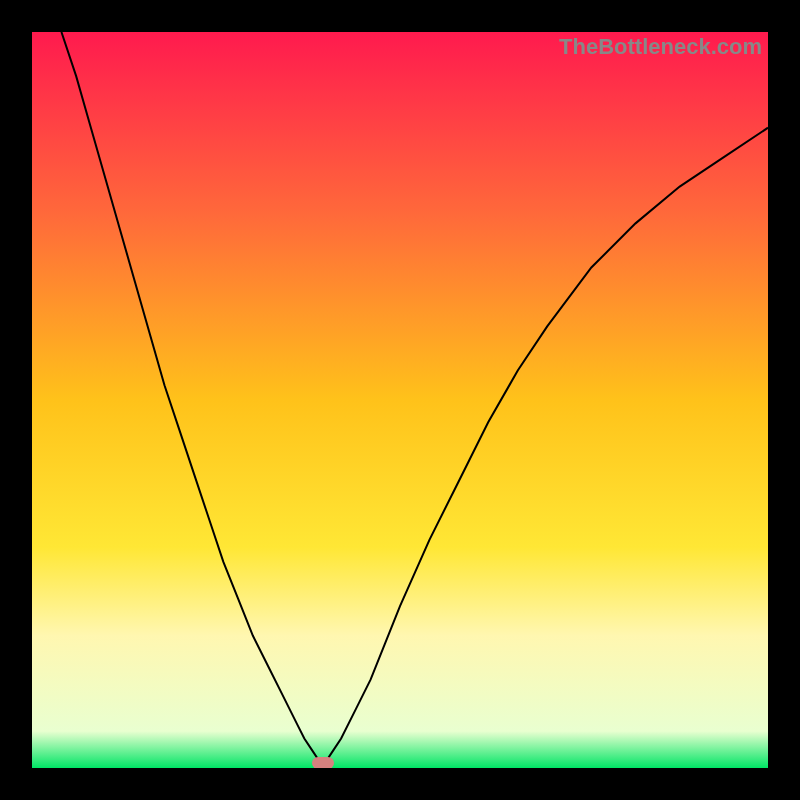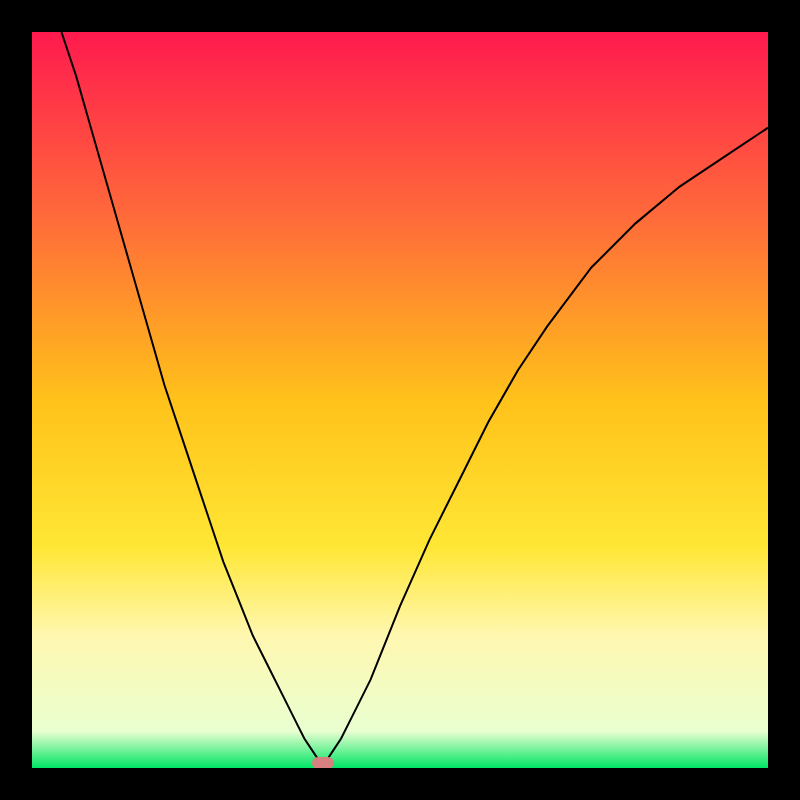--- a/index.html
+++ b/index.html
@@ -25,14 +25,15 @@
             <stop offset="70%" stop-color="#ffe735"></stop>
             <stop offset="82%" stop-color="#fff7b0"></stop>
             <stop offset="95%" stop-color="#e9ffd0"></stop>
             <stop offset="100%" stop-color="#00e565"></stop>
           </linearGradient>
       </defs>
       <rect x="0" y="0" width="736" height="736" fill="url(#bg)"></rect>
       <path id="curve" fill="none" stroke="#000" stroke-width="2" d="M29.44 0L44.16 44.16000000000008L58.88 95.67999999999995L73.60000000000001 147.19999999999993L88.32 198.72000000000003L103.04 250.23999999999995L117.76 301.76000000000005L132.48 353.28L147.20000000000002 397.44L161.92 441.59999999999997L176.64 485.76L191.36 529.92L206.08 566.72L220.79999999999998 603.52L235.52 632.96L250.24 662.4L264.96 691.84L272.32 706.56L279.68 717.6L287.04 728.64L290.72 736L294.40000000000003 728.64L301.76 717.6L309.12 706.56L323.84 677.12L338.56 647.6800000000001L353.28 610.88L368 574.08L397.44000000000005 507.84000000000003L426.88 448.96L456.32 390.08000000000004L485.76000000000005 338.55999999999995L515.1999999999999 294.40000000000003L559.36 235.51999999999998L603.52 191.36L647.68 154.55999999999995L691.8399999999999 125.12L736 95.67999999999995"></path>
     </svg>
     <div class="m" style="left: 279.72px;"></div>
+    <div class="w">TheBottleneck.com</div>
   </div>
 </div>
 
 </body></html>

